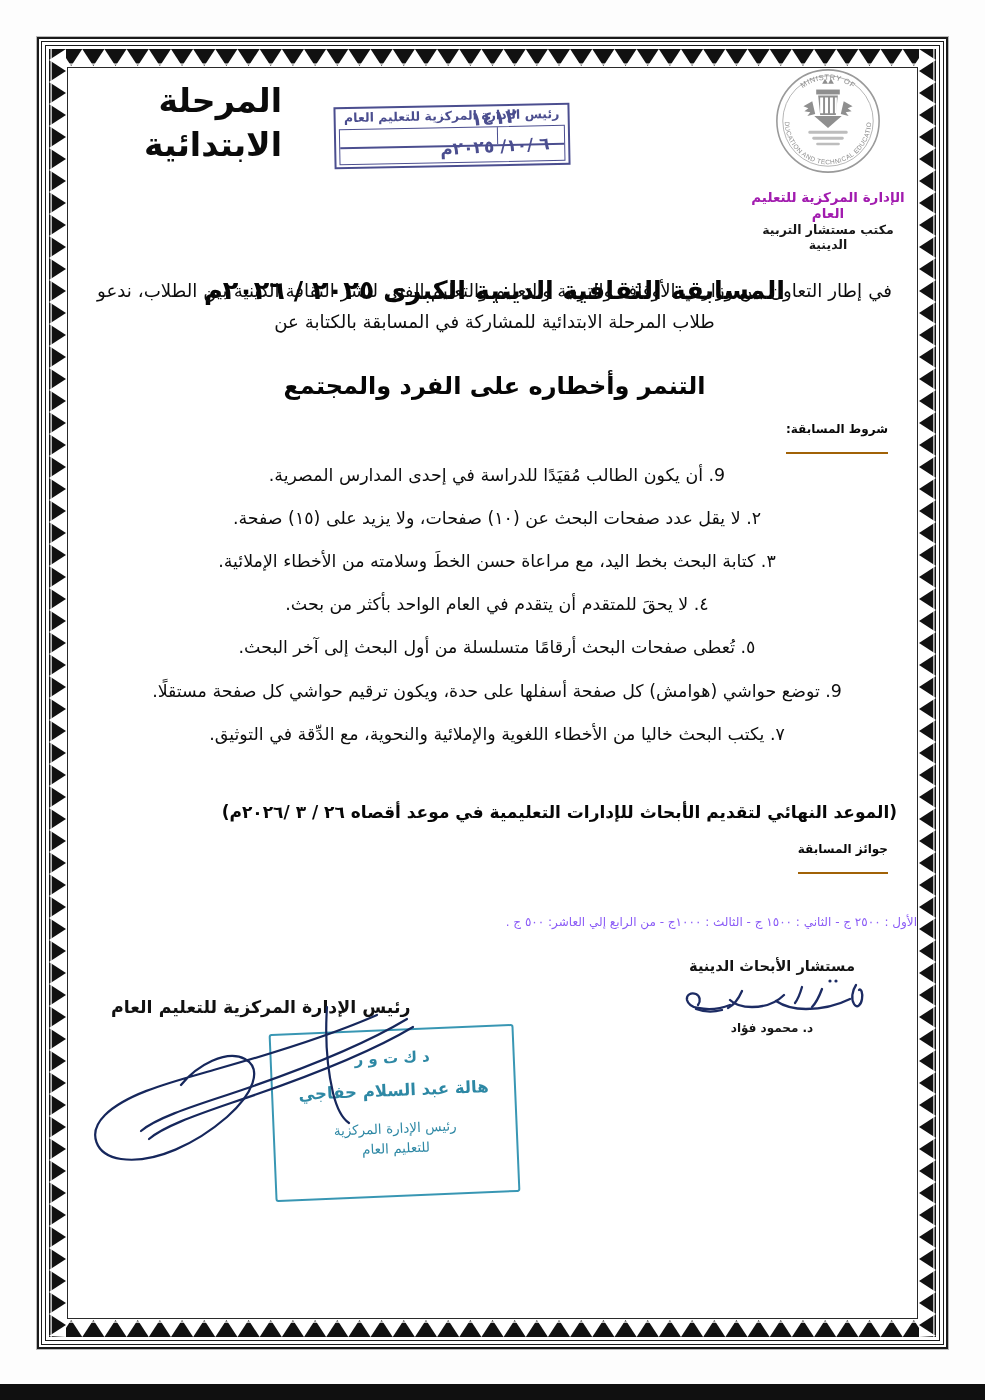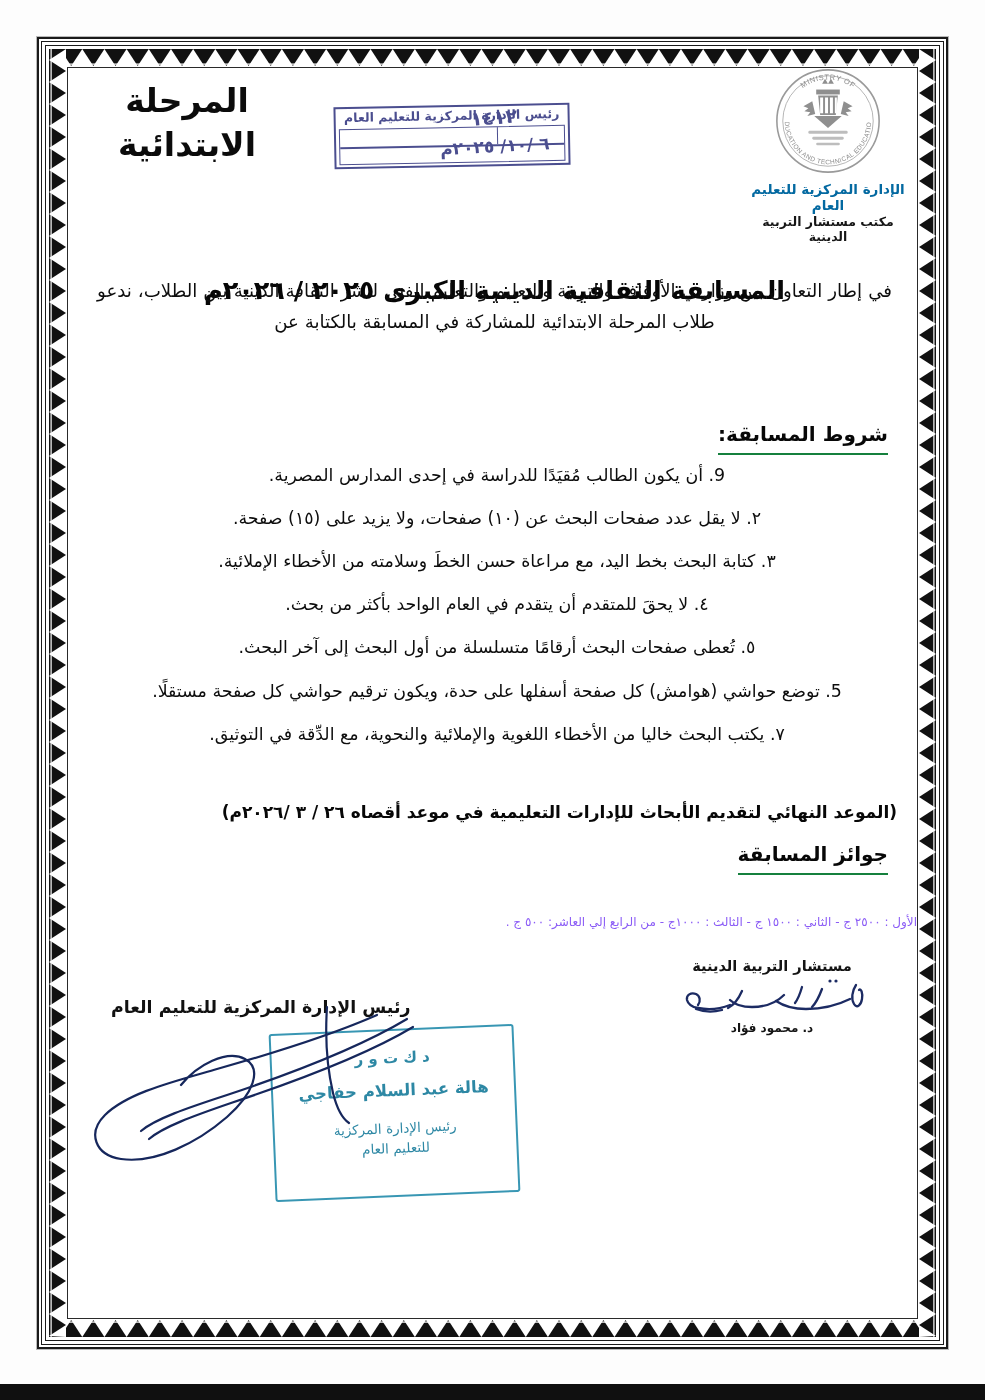--- a/index.html
+++ b/index.html
@@ -53,21 +53,20 @@
 
   
   #content{
     position:absolute;left:37px;top:37px;width:911px;height:1312px;
   }
   .abs{position:absolute;}
 
   
   #stage-title{
     left:55px;top:42px;width:190px;
-    text-align:center;
     font-weight:bold;
     font-size:33px;line-height:1.32;
     color:#0b0b0b;
     letter-spacing:-0.5px;
   }
 
   
   #reg-stamp{
     left:297px;top:68px;width:236px;height:62px;
     border:2px solid #3c3f86;
@@ -98,21 +97,21 @@
   }
   #reg-stamp .st-date{
     position:absolute;right:8%;top:52%;font-size:17px;font-weight:bold;
     transform:rotate(-2deg);
   }
 
   
   #logo-wrap{left:706px;top:25px;width:170px;text-align:center;}
   #seal{width:118px;height:118px;margin:0 auto;display:block;}
   #dept-line1{
-    font-size:13.5px;font-weight:bold;color:#0369a1;margin-top:1px;
+    font-size:13.5px;font-weight:bold;color:#a21caf;margin-top:9px;
     letter-spacing:-0.2px;
   }
   #dept-line2{
     font-size:12.5px;font-weight:bold;color:#161616;margin-top:1px;
     letter-spacing:-0.2px;
   }
 
   
   #doc-title{
     left:60px;top:190px;width:795px;text-align:center;
@@ -124,22 +123,22 @@
     left:60px;top:238px;width:795px;
     font-size:18.2px;line-height:1.72;color:#0d0d0d;
     text-align:justify;text-align-last:center;
   }
   #topic{
     left:60px;top:335px;width:795px;text-align:center;
     font-size:24px;font-weight:bold;color:#060606;letter-spacing:-0.5px;
   }
 
   .section-head{
-    font-size:20px;font-weight:bold;color:#070707;
-    border-bottom:2px solid #15803d;display:inline-block;padding-bottom:7px;
+    font-size:12px;font-weight:bold;color:#070707;
+    border-bottom:2px solid #a16207;display:inline-block;padding-bottom:16px;
   }
   #cond-head{right:60px;top:385px;}
   #prize-head{right:60px;top:805px;}
 
   #conds{left:60px;top:425px;width:800px;}
   .cond{
     font-size:17.4px;line-height:1.5;color:#0d0d0d;
     margin-bottom:17px;text-align:center;
   }
   #deadline{
@@ -487,38 +486,39 @@
       </text>
     </svg>
     <div id="dept-line1">الإدارة المركزية للتعليم العام</div>
     <div id="dept-line2">مكتب مستشار التربية الدينية</div>
   </div>
 
   <div class="abs" id="doc-title">المسابقة الثقافية الدينية الكبرى ٢٠٢٥ / ٢٠٢٦م</div>
 
   <div class="abs" id="intro">في إطار التعاون بين وزارتي الأوقاف والتربية والتعليم والتعليم الفني لنشر الثقافة الدينية بين الطلاب، ندعو طلاب المرحلة الابتدائية للمشاركة في المسابقة بالكتابة عن</div>
 
+  <div class="abs" id="topic">التنمر وأخطاره على الفرد والمجتمع</div>
 
   <div class="abs section-head" id="cond-head">شروط المسابقة:</div>
   <div class="abs" id="conds">
     <div class="cond">9. أن يكون الطالب مُقيَدًا للدراسة في إحدى المدارس المصرية.</div>
     <div class="cond">٢. لا يقل عدد صفحات البحث عن (١٠) صفحات، ولا يزيد على (١٥) صفحة.</div>
     <div class="cond">٣. كتابة البحث بخط اليد، مع مراعاة حسن الخطَ وسلامته من الأخطاء الإملائية.</div>
     <div class="cond">٤. لا يحقَ للمتقدم أن يتقدم في العام الواحد بأكثر من بحث.</div>
     <div class="cond">٥. تُعطى صفحات البحث أرقامًا متسلسلة من أول البحث إلى آخر البحث.</div>
-    <div class="cond">5. توضع حواشي (هوامش) كل صفحة أسفلها على حدة، ويكون ترقيم حواشي كل صفحة مستقلًا.</div>
+    <div class="cond">9. توضع حواشي (هوامش) كل صفحة أسفلها على حدة، ويكون ترقيم حواشي كل صفحة مستقلًا.</div>
     <div class="cond">٧. يكتب البحث خاليا من الأخطاء اللغوية والإملائية والنحوية، مع الدِّقة في التوثيق.</div>
   </div>
   <div class="abs" id="deadline">(الموعد النهائي لتقديم الأبحاث للإدارات التعليمية في موعد أقصاه   ٢٦ / ٣ /٢٠٢٦م)</div>
 
   <div class="abs section-head" id="prize-head">جوائز المسابقة</div>
   <div class="abs" id="prize-list">الأول : ٢٥٠٠ ج - الثاني : ١٥٠٠ ج - الثالث : ١٠٠٠ج - من الرابع  إلي العاشر: ٥٠٠ ج .</div>
 
   <div class="abs" id="sig-right">
-    <div class="role">مستشار التربية الدينية</div>
+    <div class="role">مستشار الأبحاث الدينية</div>
     <div class="ink">
       <svg width="200" height="44" viewBox="0 0 200 44">
         <g fill="none" stroke="#1c2b63" stroke-width="2.3" stroke-linecap="round">
           <path d="M184 10 c-4 6 -5 14 -2 19 3 5 7 1 8 -5 1 -6 -1 -11 -3 -9"></path>
           <path d="M178 24 c-12 6 -28 10 -44 10 -14 0 -24 -4 -30 -8"></path>
           <path d="M150 14 c-3 8 -6 14 -10 18"></path>
           <path d="M130 12 c-2 7 -4 12 -7 16"></path>
           <path d="M112 20 c-8 8 -20 12 -32 12 -10 0 -18 -3 -22 -7"></path>
           <path d="M70 16 c-4 9 -8 14 -14 17"></path>
           <path d="M58 30 c-10 4 -22 5 -32 3 -6 -1 -10 -4 -11 -8 -1 -5 4 -8 9 -6 4 2 5 7 2 11"></path>

